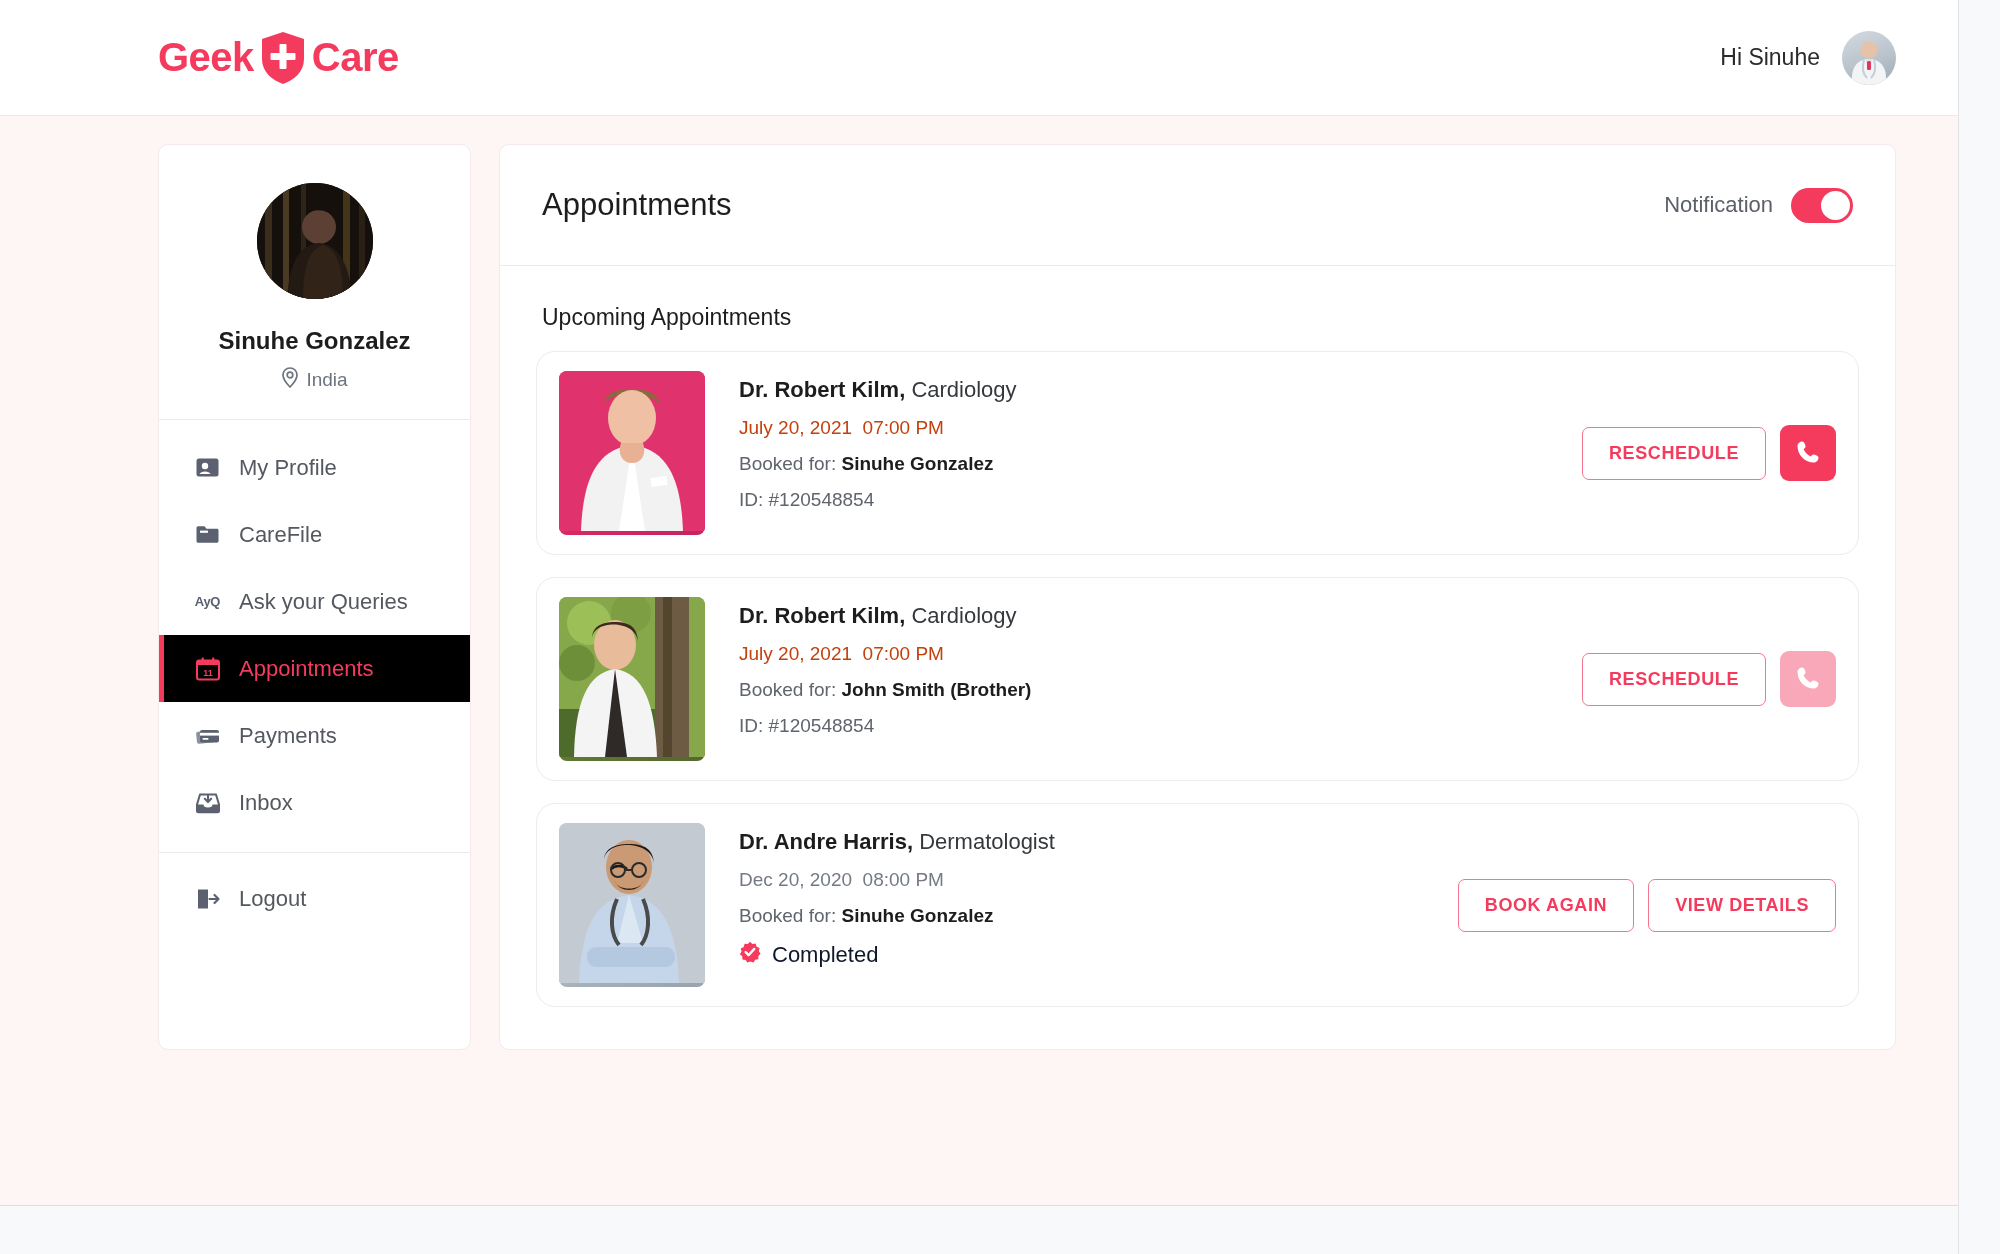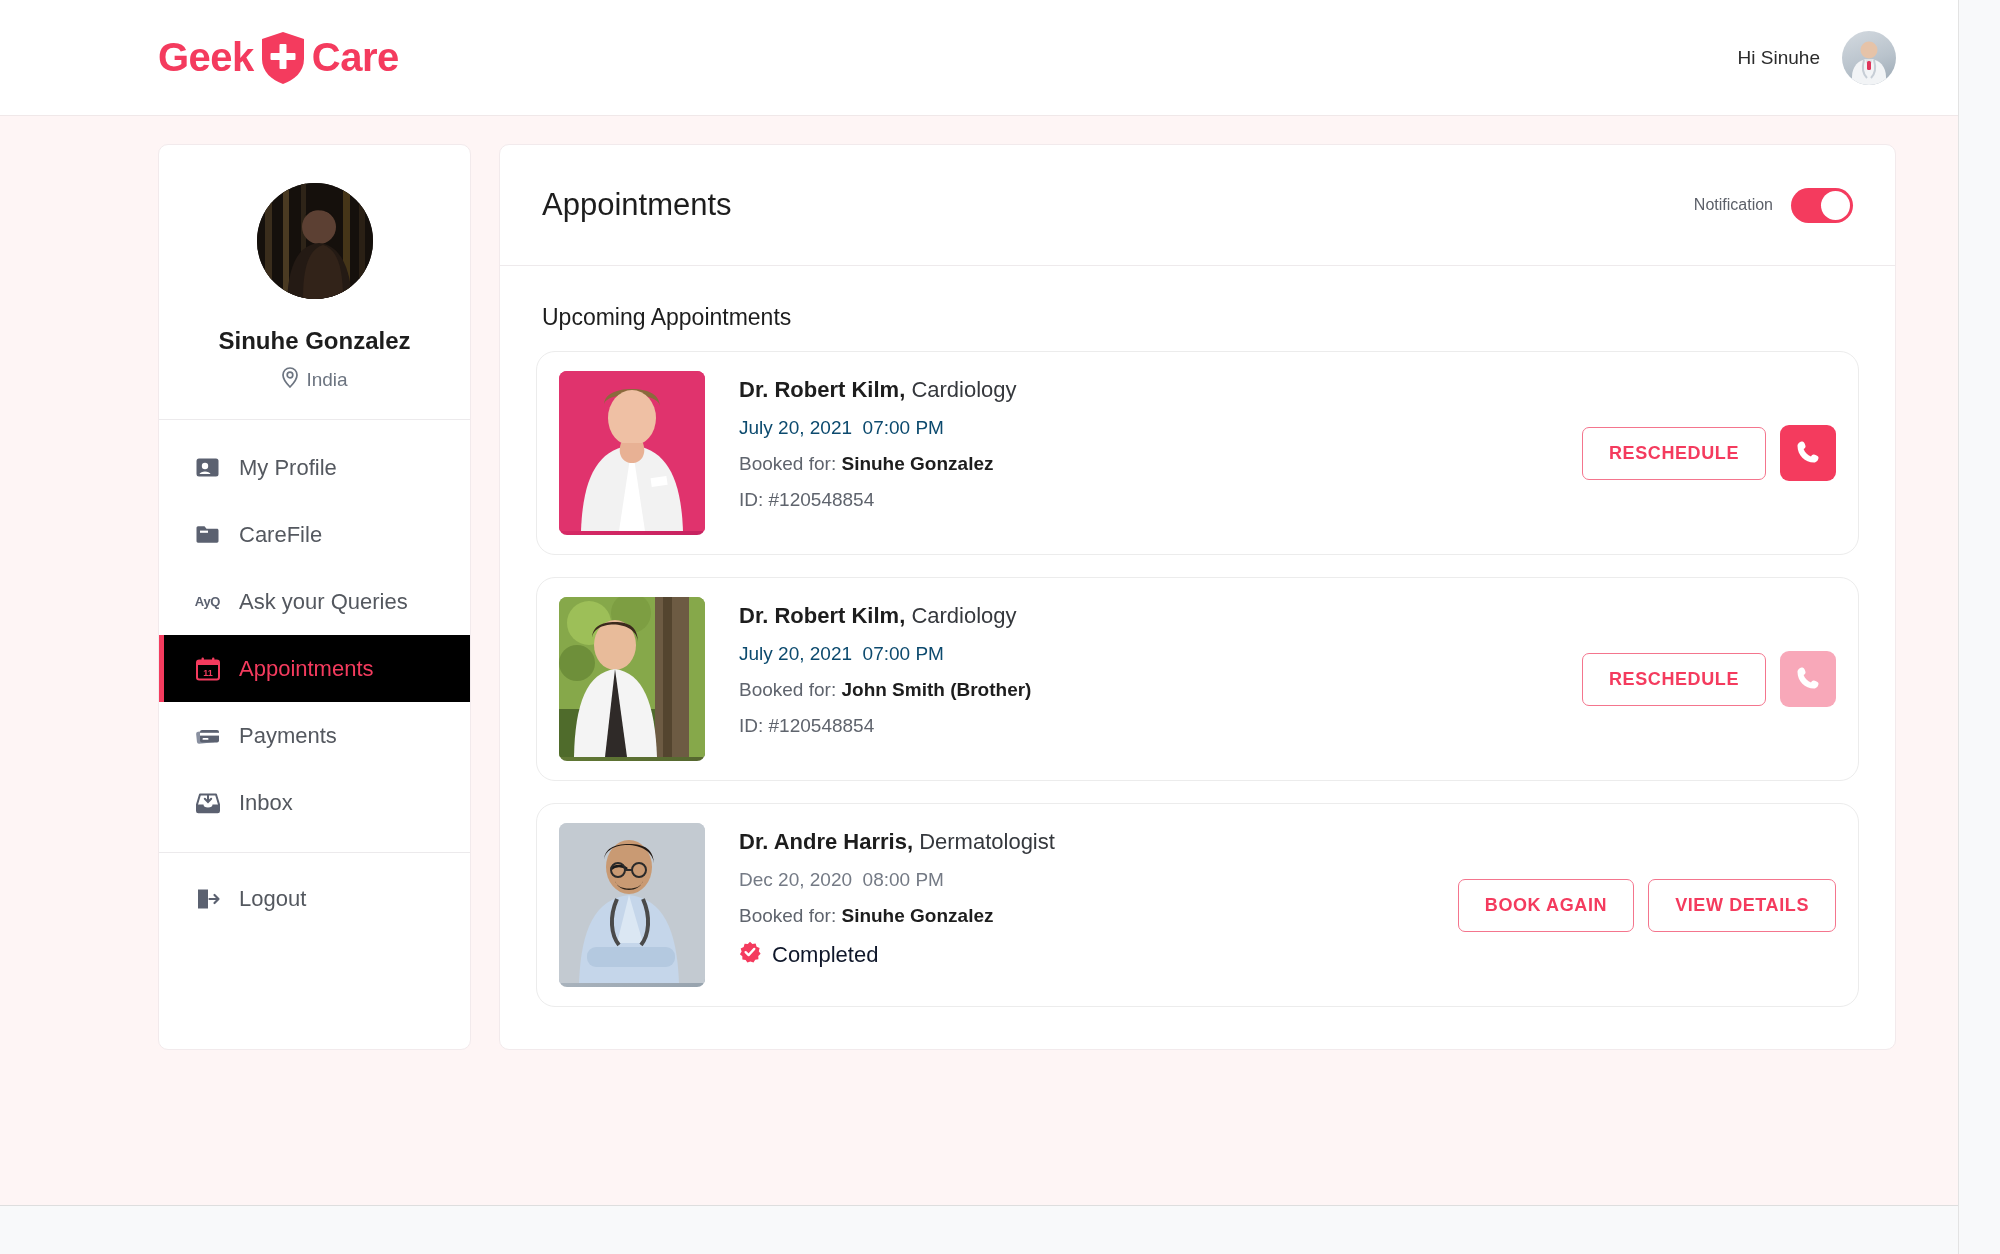--- a/index.html
+++ b/index.html
@@ -74,21 +74,21 @@
     width: 46px; height: 54px;
     margin: 0 4px;
   }
 
   .header-right {
     display: flex;
     align-items: center;
     gap: 22px;
   }
   .greeting {
-    font-size: 19px;
+    font-size: 23px;
     color: #2b2b2b;
     text-align: right;
   }
   .avatar-header {
     width: 54px; height: 54px;
     border-radius: 50%;
     overflow: hidden;
     background: linear-gradient(160deg,#d4dae0 0%,#b9c3cc 55%,#9aa7b3 100%);
     position: relative;
     flex: none;
@@ -198,21 +198,21 @@
   .main-title {
     font-size: 31px;
     color: #1d1d1d;
   }
   .notif-wrap {
     display: flex;
     align-items: center;
     gap: 18px;
   }
   .notif-label {
-    font-size: 16px;
+    font-size: 22px;
     color: #5c6069;
   }
   .toggle {
     width: 62px; height: 35px;
     border-radius: 18px;
     background: #f43b5e;
     position: relative;
     cursor: pointer;
     flex: none;
   }
@@ -259,21 +259,21 @@
     flex: 1;
     padding-left: 34px;
     padding-top: 6px;
     display: flex;
     flex-direction: column;
     gap: 14px;
   }
   .doc-line { font-size: 22px; color: #1d1d1d; }
   .doc-name { font-weight: bold; }
   .doc-spec { color: #35383d; }
-  .appt-date { font-size: 19px; color: #0c4a6e; }
+  .appt-date { font-size: 19px; color: #c2410c; }
   .appt-date.past { color: #747a85; }
   .booked-line { font-size: 19px; color: #5f646d; }
   .booked-line b { color: #1d1d1d; }
   .appt-id { font-size: 19px; color: #5f646d; }
 
   .status-line {
     display: flex;
     align-items: center;
     gap: 11px;
     font-size: 22px;

